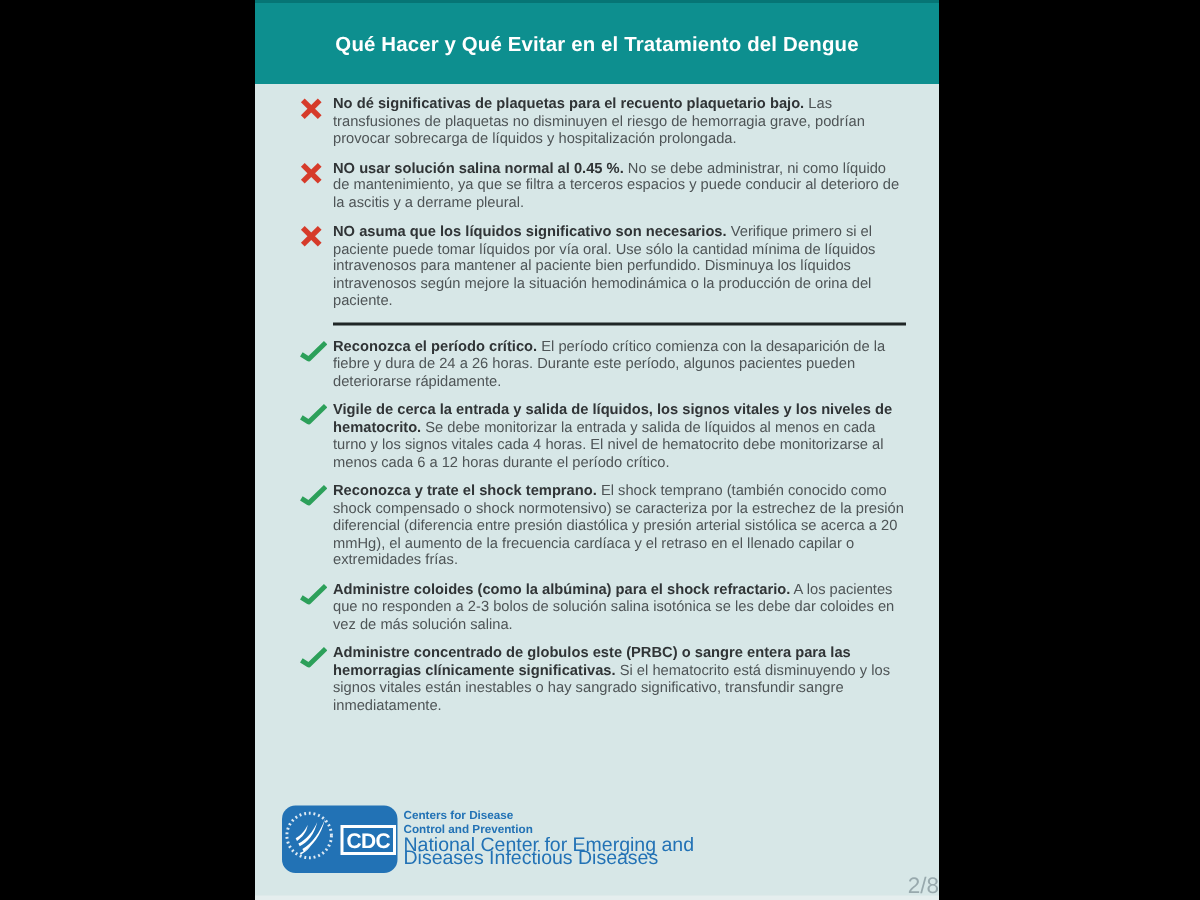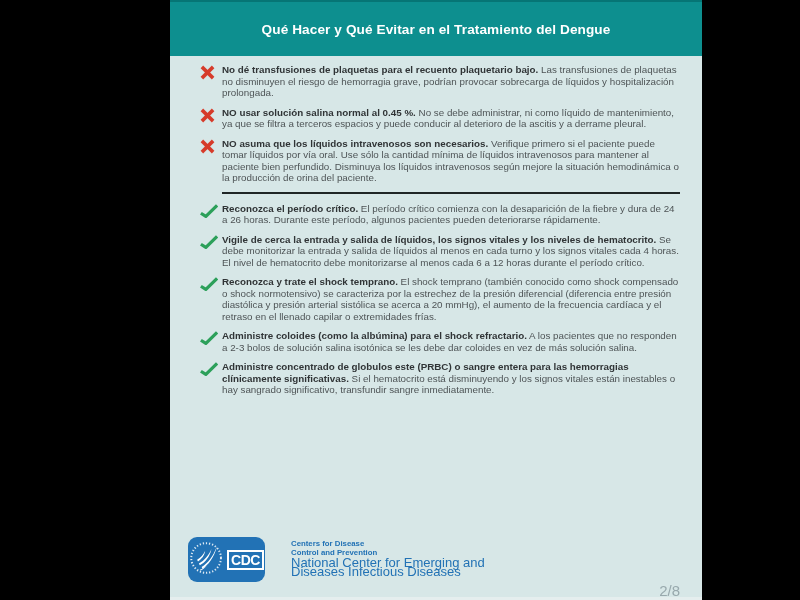--- a/index.html
+++ b/index.html
@@ -3,21 +3,21 @@
 <meta charset="utf-8">
 <style>
   html,body{margin:0;padding:0;}
   body{
     width:800px;height:600px;background:#000;overflow:hidden;
     font-family:"Liberation Sans", sans-serif;
     -webkit-font-smoothing:antialiased;
   }
   .stage{position:relative;width:800px;height:600px;background:#000;}
   .page{
-    position:absolute;left:170px;top:0;width:532px;height:600px;
+    position:absolute;left:170px;top:0;width:456px;height:600px;
     background:#d7e7e7;overflow:hidden;
   }
   
   .header{
     position:absolute;left:0;top:0;width:100%;height:56px;
     background:#0d8f8f;border-top:2px solid #067575;
     display:flex;align-items:center;justify-content:center;box-sizing:border-box;
   }
   .header h1{
     margin:0;color:#ffffff;font-size:13.6px;font-weight:bold;letter-spacing:.1px;
@@ -42,25 +42,25 @@
   }
   .cdc-logo{
     width:77px;height:45px;background:#2272b5;border-radius:9px;
     display:flex;align-items:center;justify-content:center;gap:2px;
     flex:0 0 auto;
   }
   .cdc-acronym{
     color:#fff;font-weight:bold;font-size:14px;border:2px solid #fff;
     padding:0 2px;letter-spacing:-.5px;line-height:16px;
   }
-  .cdc-text{margin-left:26px;padding-top:2px;color:#2272b5;}
+  .cdc-text{margin-left:4px;padding-top:2px;color:#2272b5;}
   .cdc-text .b{font-weight:bold;font-size:7.8px;line-height:9.4px;}
   .cdc-text .r{font-size:13px;line-height:9.4px;}
   .page-counter{
-    position:absolute;right:22px;bottom:1px;font-size:15px;color:#98a9ad;
+    position:absolute;right:0;bottom:1px;font-size:15px;color:#98a9ad;
   }
   .bottom-strip{
     position:absolute;left:0;bottom:0;width:100%;height:3px;background:#e5eeee;
   }
 </style>
 </head>
 <body>
 
 <div class="stage">
   <div class="page">
@@ -72,41 +72,41 @@
     <div class="content">
 
       <section>
         <div class="item">
           <span class="icon-cell"><svg width="15" height="15" viewBox="0 0 16 16">
                 <g stroke="#d63b2a" stroke-width="3.8">
                   <line x1="2" y1="2" x2="14" y2="14"></line>
                   <line x1="14" y1="2" x2="2" y2="14"></line>
                 </g>
               </svg></span>
-          <p><b>No dé transfusiones de plaquetas para el recuento plaquetario bajo.</b>
+          <p><b>No dé significativas de plaquetas para el recuento plaquetario bajo.</b>
           <span>Las transfusiones de plaquetas no disminuyen el riesgo de hemorragia grave, podrían provocar sobrecarga de líquidos y hospitalización prolongada.</span></p>
         </div>
         <div class="item">
           <span class="icon-cell"><svg width="15" height="15" viewBox="0 0 16 16">
                 <g stroke="#d63b2a" stroke-width="3.8">
                   <line x1="2" y1="2" x2="14" y2="14"></line>
                   <line x1="14" y1="2" x2="2" y2="14"></line>
                 </g>
               </svg></span>
           <p><b>NO usar solución salina normal al 0.45 %.</b>
           <span>No se debe administrar, ni como líquido de mantenimiento, ya que se filtra a terceros espacios y puede conducir al deterioro de la ascitis y a derrame pleural.</span></p>
         </div>
         <div class="item">
           <span class="icon-cell"><svg width="15" height="15" viewBox="0 0 16 16">
                 <g stroke="#d63b2a" stroke-width="3.8">
                   <line x1="2" y1="2" x2="14" y2="14"></line>
                   <line x1="14" y1="2" x2="2" y2="14"></line>
                 </g>
               </svg></span>
-          <p><b>NO asuma que los líquidos intravenosos son necesarios.</b>
+          <p><b>NO asuma que los líquidos significativo son necesarios.</b>
           <span>Verifique primero si el paciente puede tomar líquidos por vía oral. Use sólo la cantidad mínima de líquidos intravenosos para mantener al paciente bien perfundido. Disminuya los líquidos intravenosos según mejore la situación hemodinámica o la producción de orina del paciente.</span></p>
         </div>
       </section>
 
       <div class="divider"></div>
 
       <section>
         <div class="item">
           <span class="icon-cell"><svg width="18" height="14" viewBox="0 0 20 14">
                 <path d="M1 9.5 L6.5 13 L19 0.8" fill="none" stroke="#2ca05a" stroke-width="3.6"></path>

